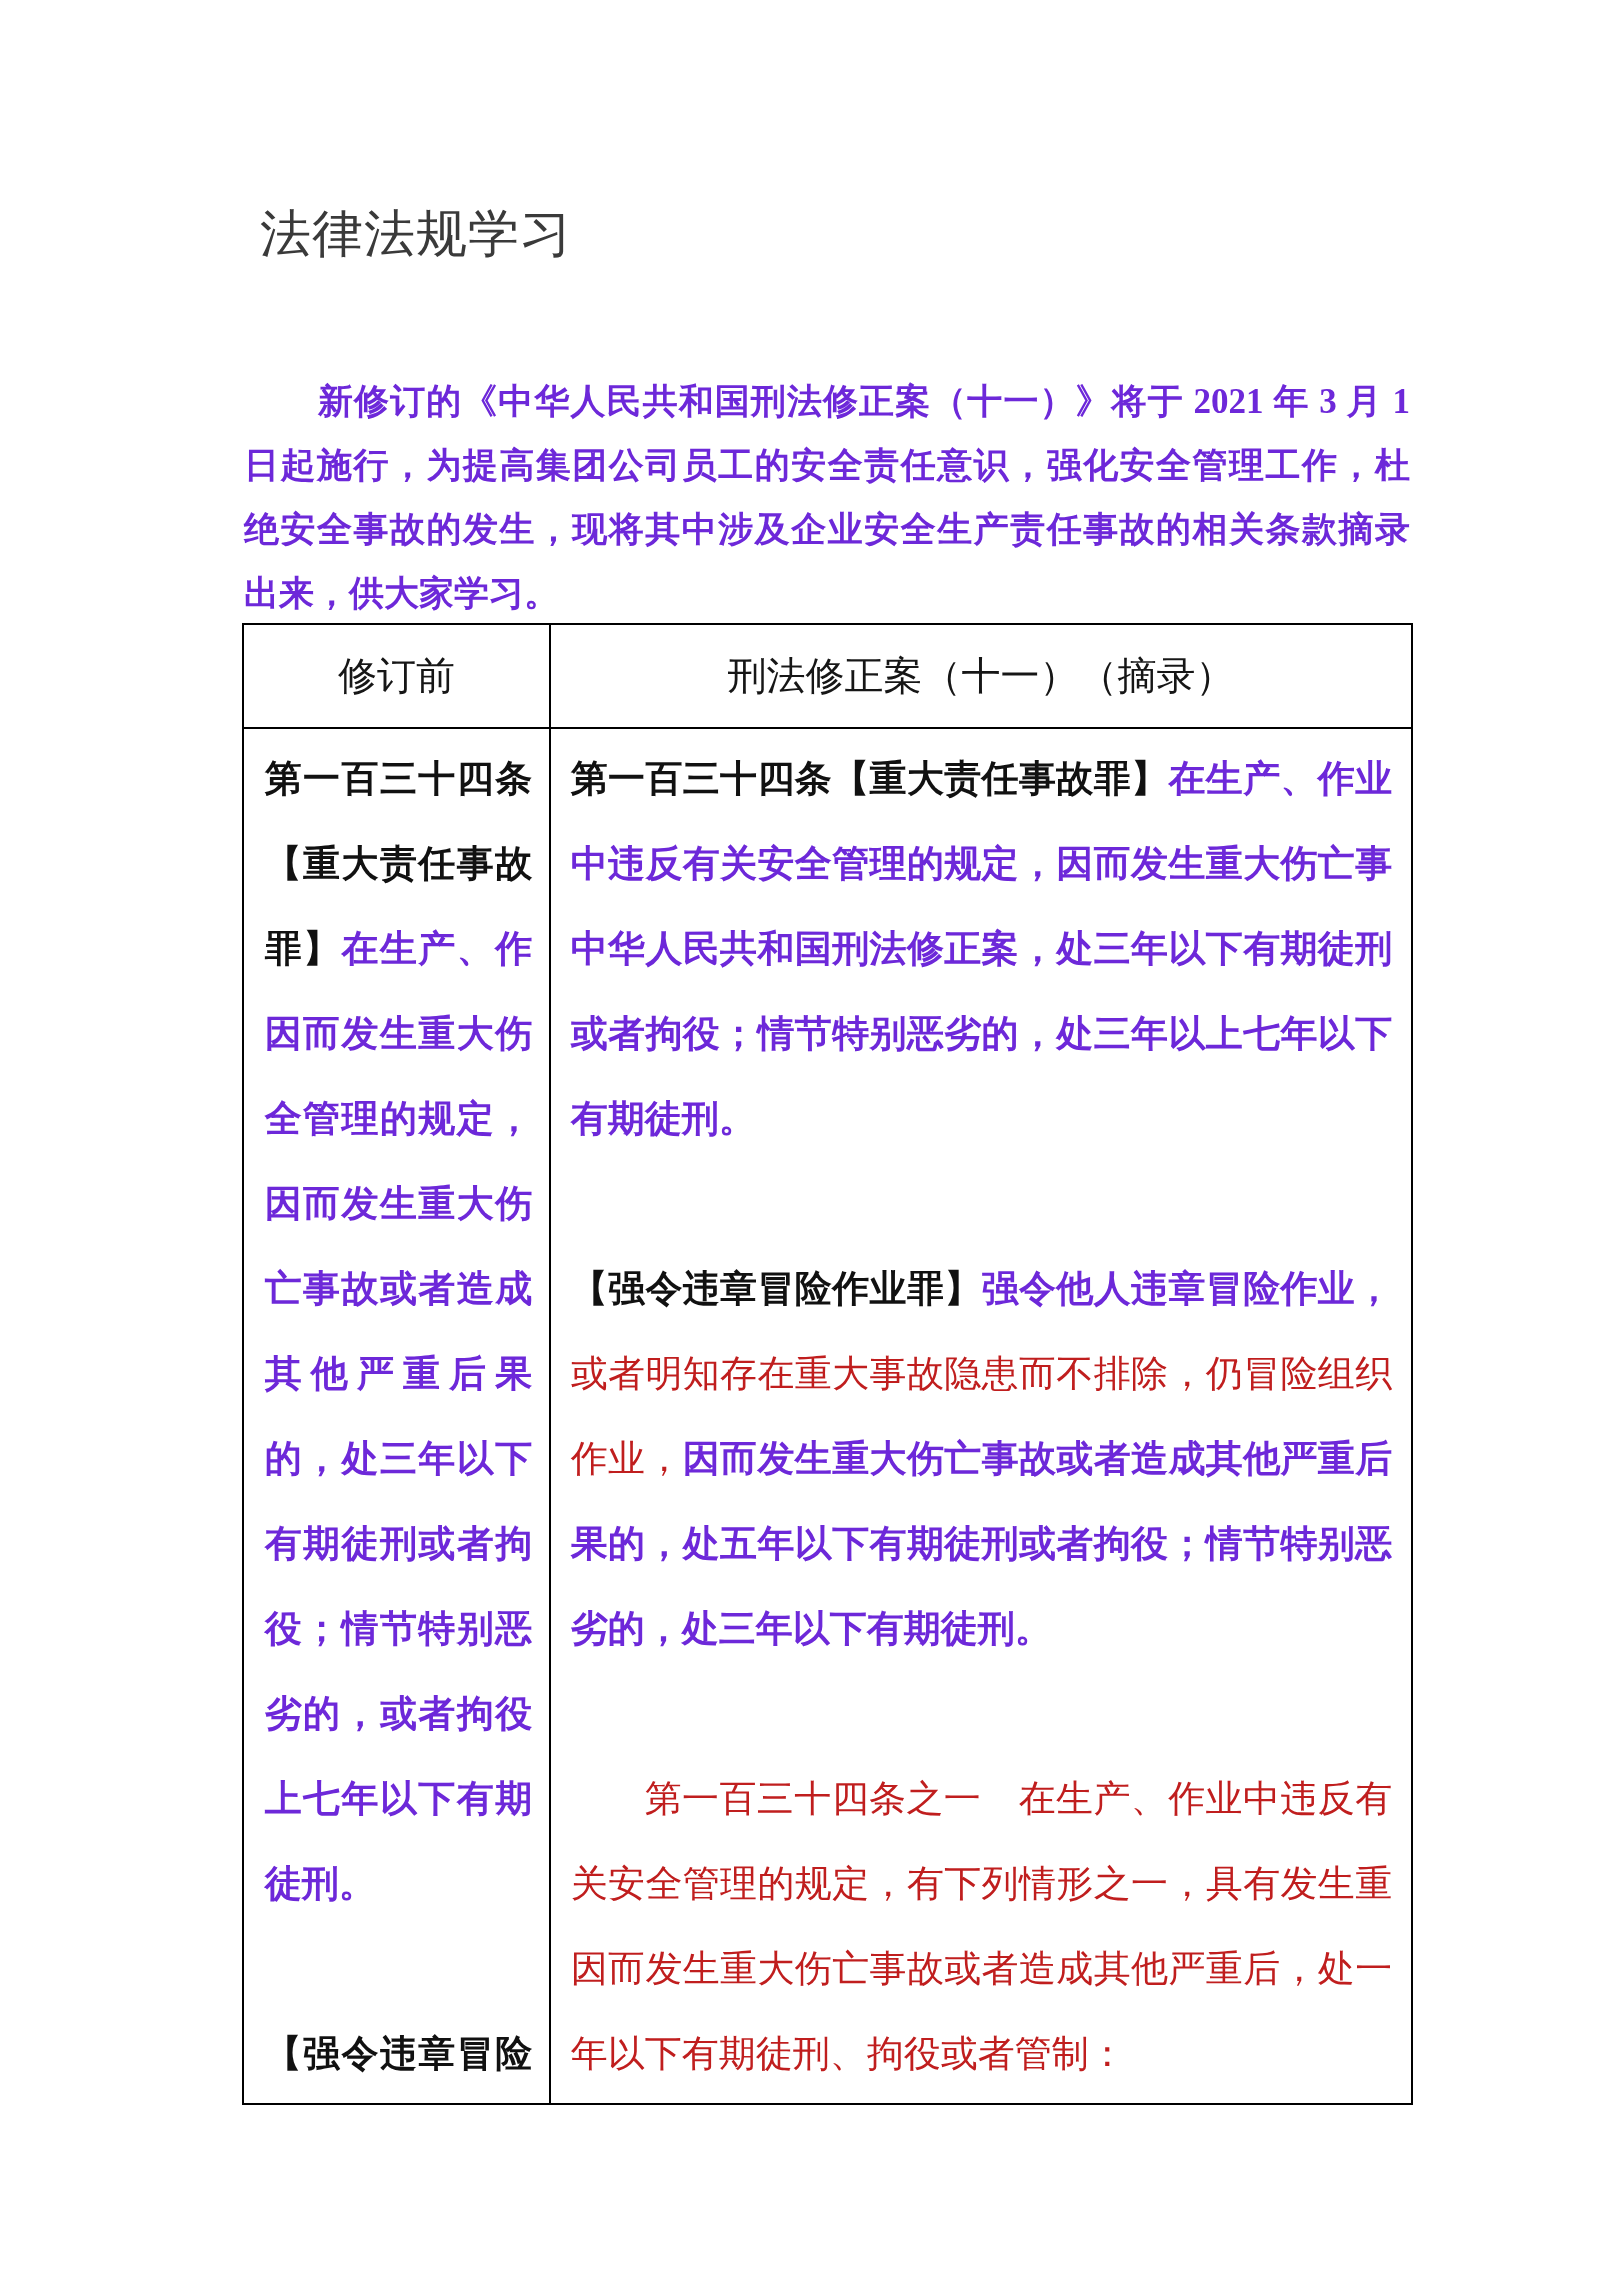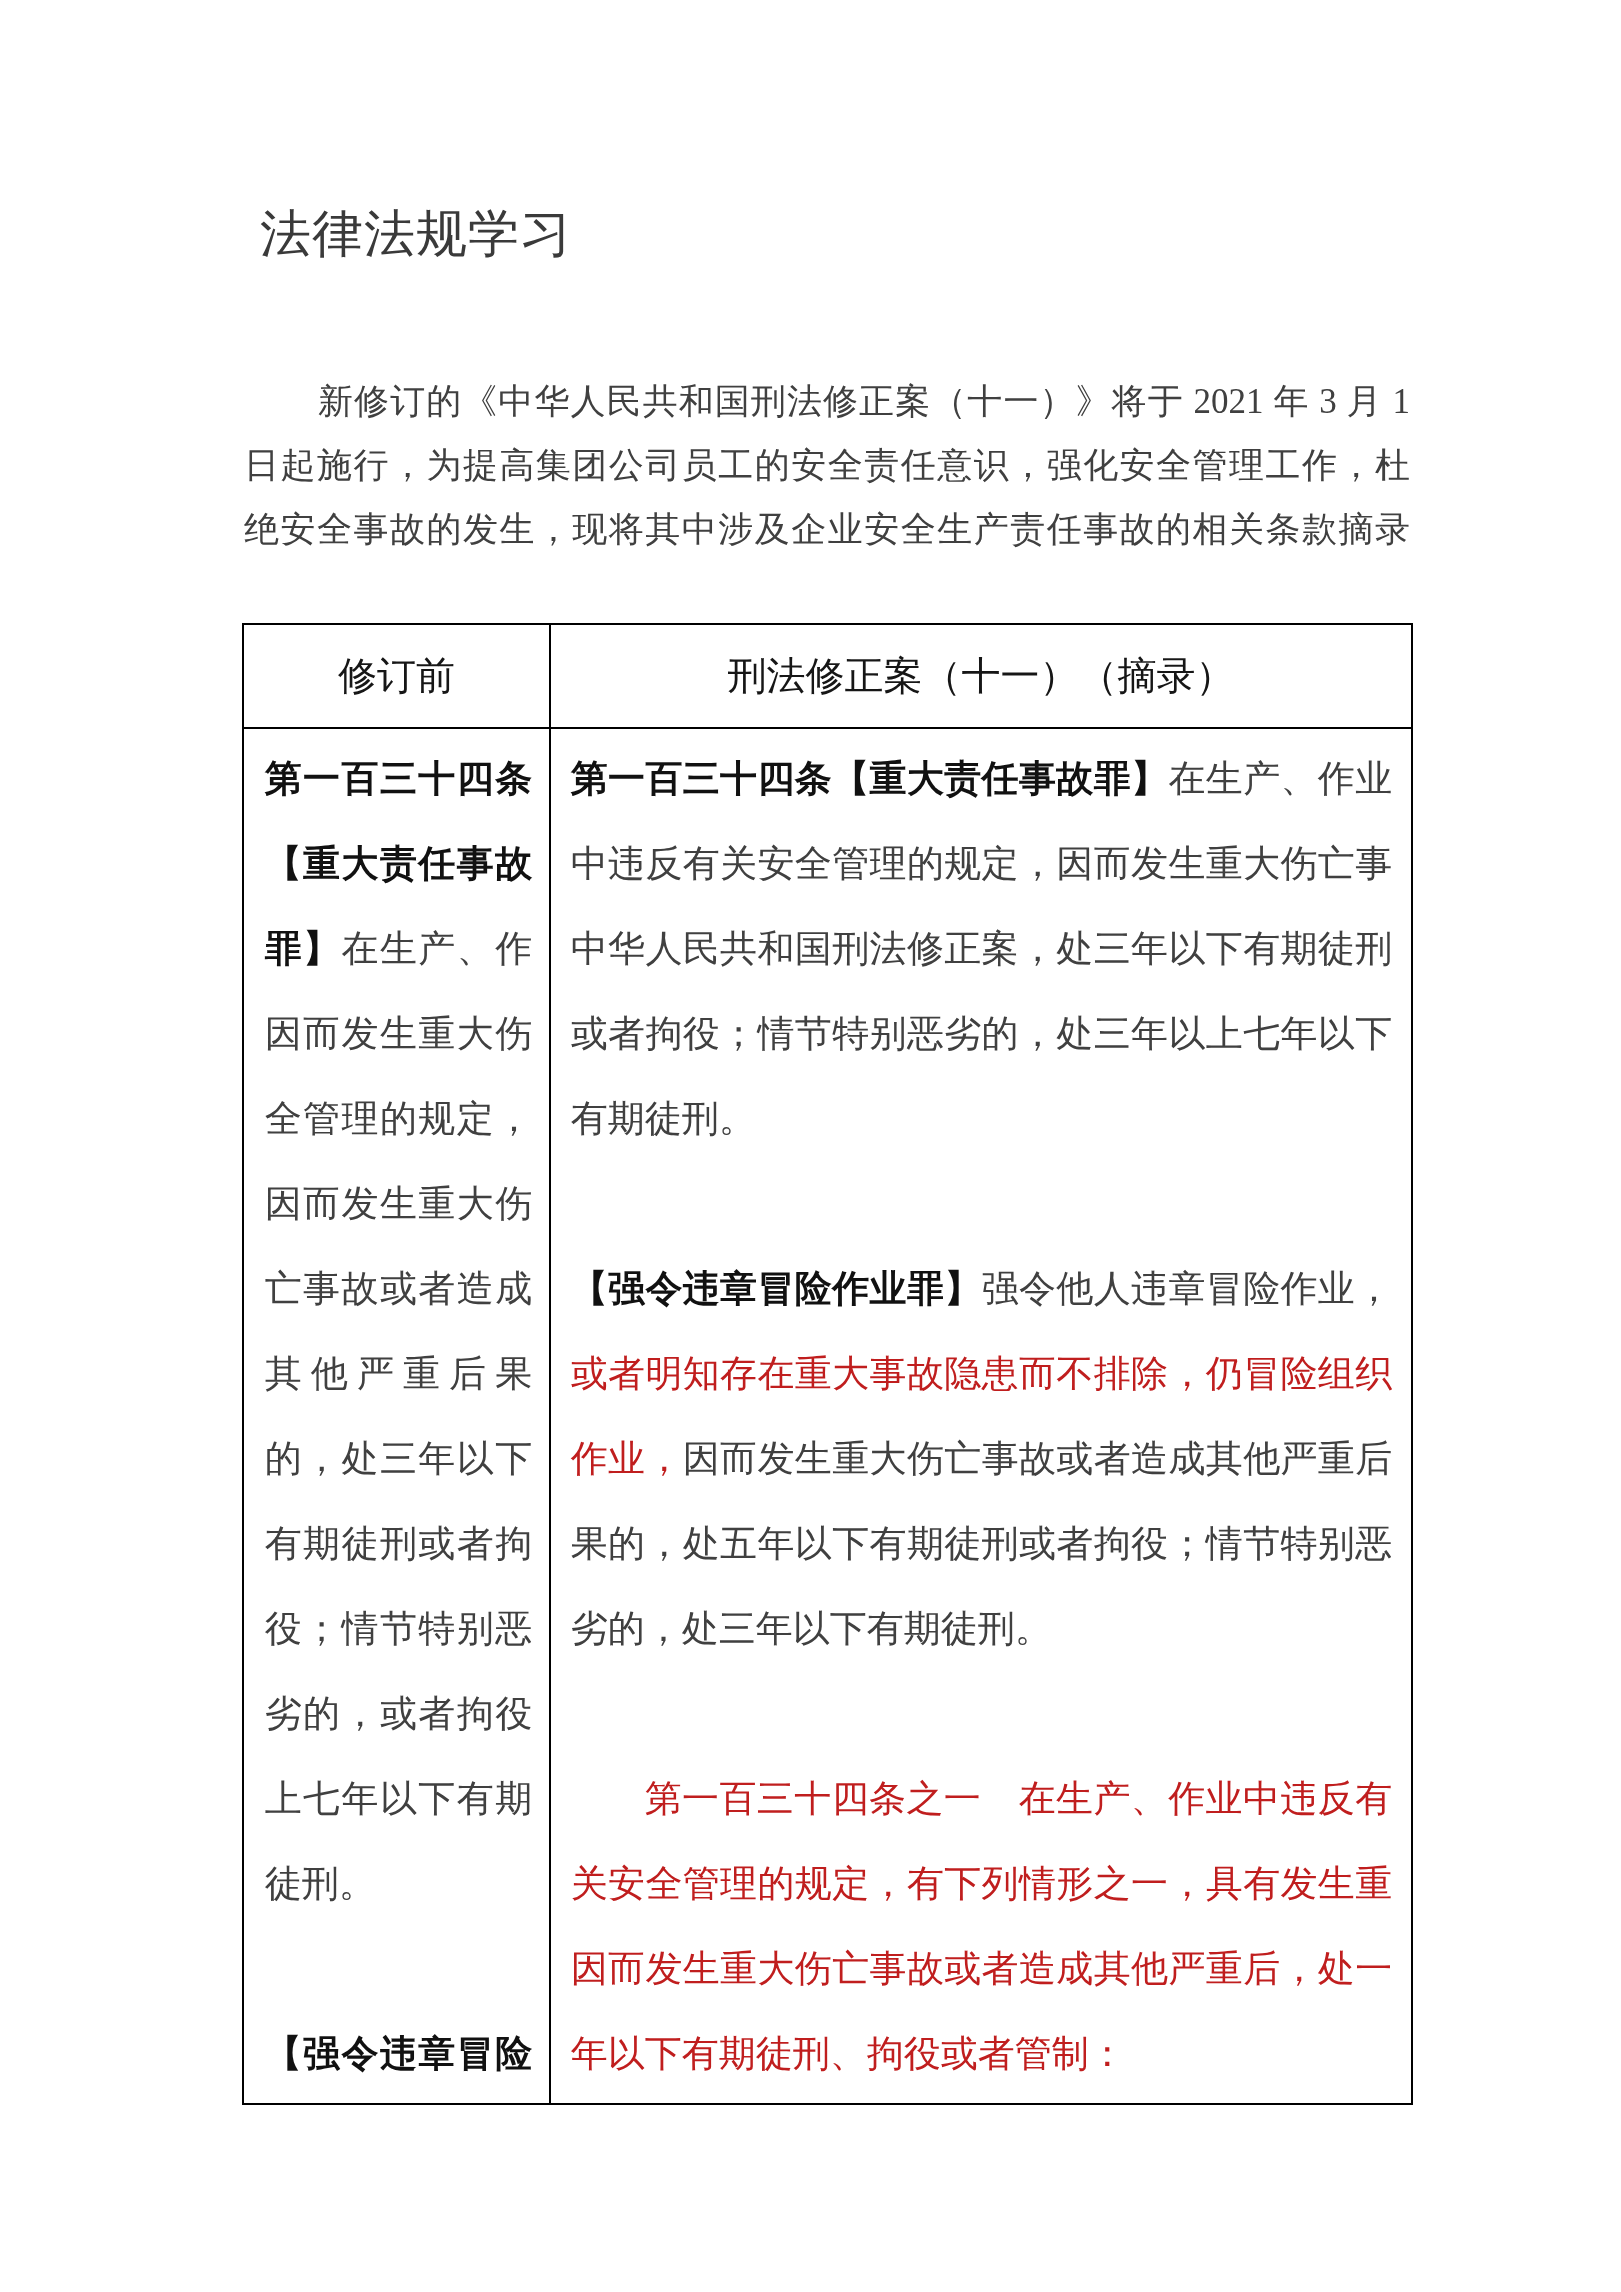--- a/index.html
+++ b/index.html
@@ -34,35 +34,36 @@
     padding:7px;
   }
   .doc-table th{
     height:88px;font-size:39px;font-weight:normal;
     text-align:center;vertical-align:middle;
   }
   .doc-table td{vertical-align:top;border-radius:7px;}
   .cell-inner-left{padding:0 9.8px 0 13.7px;}
   .cell-inner-right{padding:0 11.8px 0 12.7px;}
   .cell-line{height:85px;line-height:85px;font-size:37px;}
-  .seg-n{color:#404040;font-weight:normal;}
+  .seg-n{color:#6d28d9;font-weight:bold;}
   .seg-b{color:#111111;font-weight:bold;}
   .seg-r{color:var(--red,#c01e1e);font-weight:normal;}
 </style>
 </head>
 <body>
 
 <div class="page">
 
   <h1 class="doc-title">法律法规学习</h1>
 
   <div class="intro">
       <div class="intro-line jl indent"><span class="seg-n">新修订的《中华人民共和国刑法修正案（十一）》将于 2021 年 3 月 1</span></div>
       <div class="intro-line jl"><span class="seg-n">日起施行，为提高集团公司员工的安全责任意识，强化安全管理工作，杜</span></div>
       <div class="intro-line jl"><span class="seg-n">绝安全事故的发生，现将其中涉及企业安全生产责任事故的相关条款摘录</span></div>
+      <div class="intro-line jl end"><span class="seg-n">出来，供大家学习。</span></div>
     </div>
 
   <table class="doc-table">
     <colgroup>
       <col style="width:307px">
       <col style="width:862px">
     </colgroup>
     <thead>
       <tr>
         <th>修订前</th>

